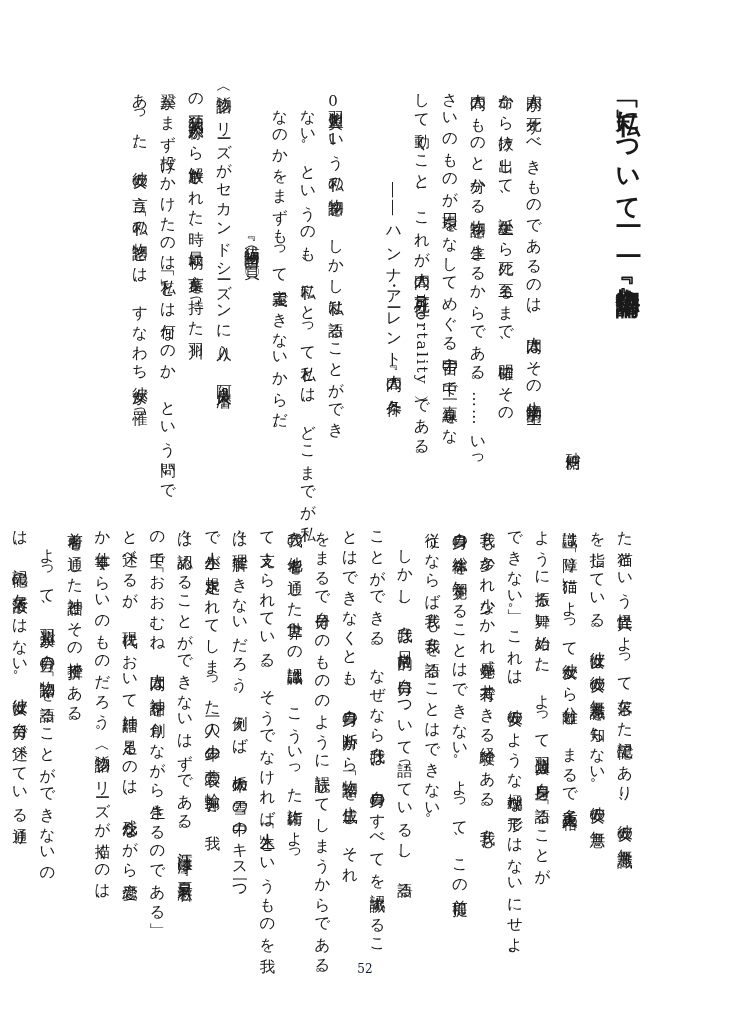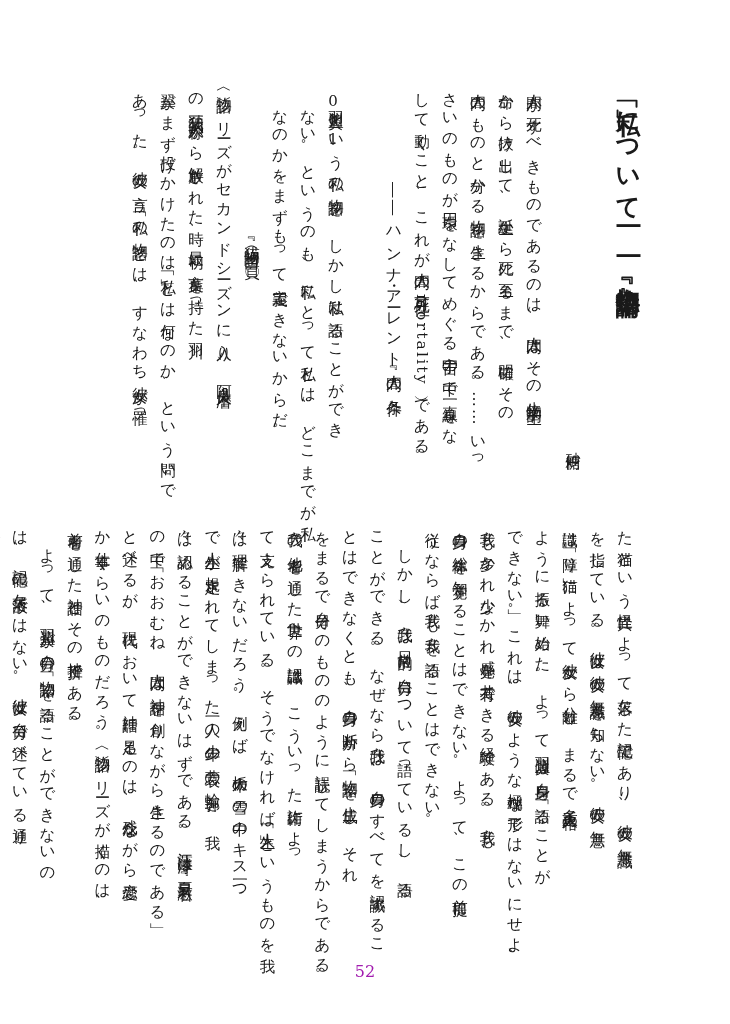--- a/index.html
+++ b/index.html
@@ -30,21 +30,21 @@
               font-size: 15.5px; line-height: 28px; letter-spacing: 2.2px; height: 420px; }
   .line { display: block; white-space: nowrap; }
   .indent { padding-top: 1em; }
   .quote-src { padding-top: 60px; }
 
   
   .body-bottom { position: absolute; right: 92px; top: 520px; writing-mode: vertical-rl;
                  font-size: 15.5px; line-height: 27.5px; letter-spacing: 2.2px; height: 420px; }
 
   .page-num { position: absolute; left: 0; right: 0; top: 962px; text-align: center;
-              font-size: 16px; color: #a21caf; }
+              font-size: 12px; color: #0f172a; }
 </style>
 </head>
 <body>
 
 <div class="page">
 
   <div class="vcol title">「私」について――『撫物語』論</div>
 
   <div class="epigraph">
     <span class="line">人間が死すべきものであるのは、人間はその生物学的生</span>

